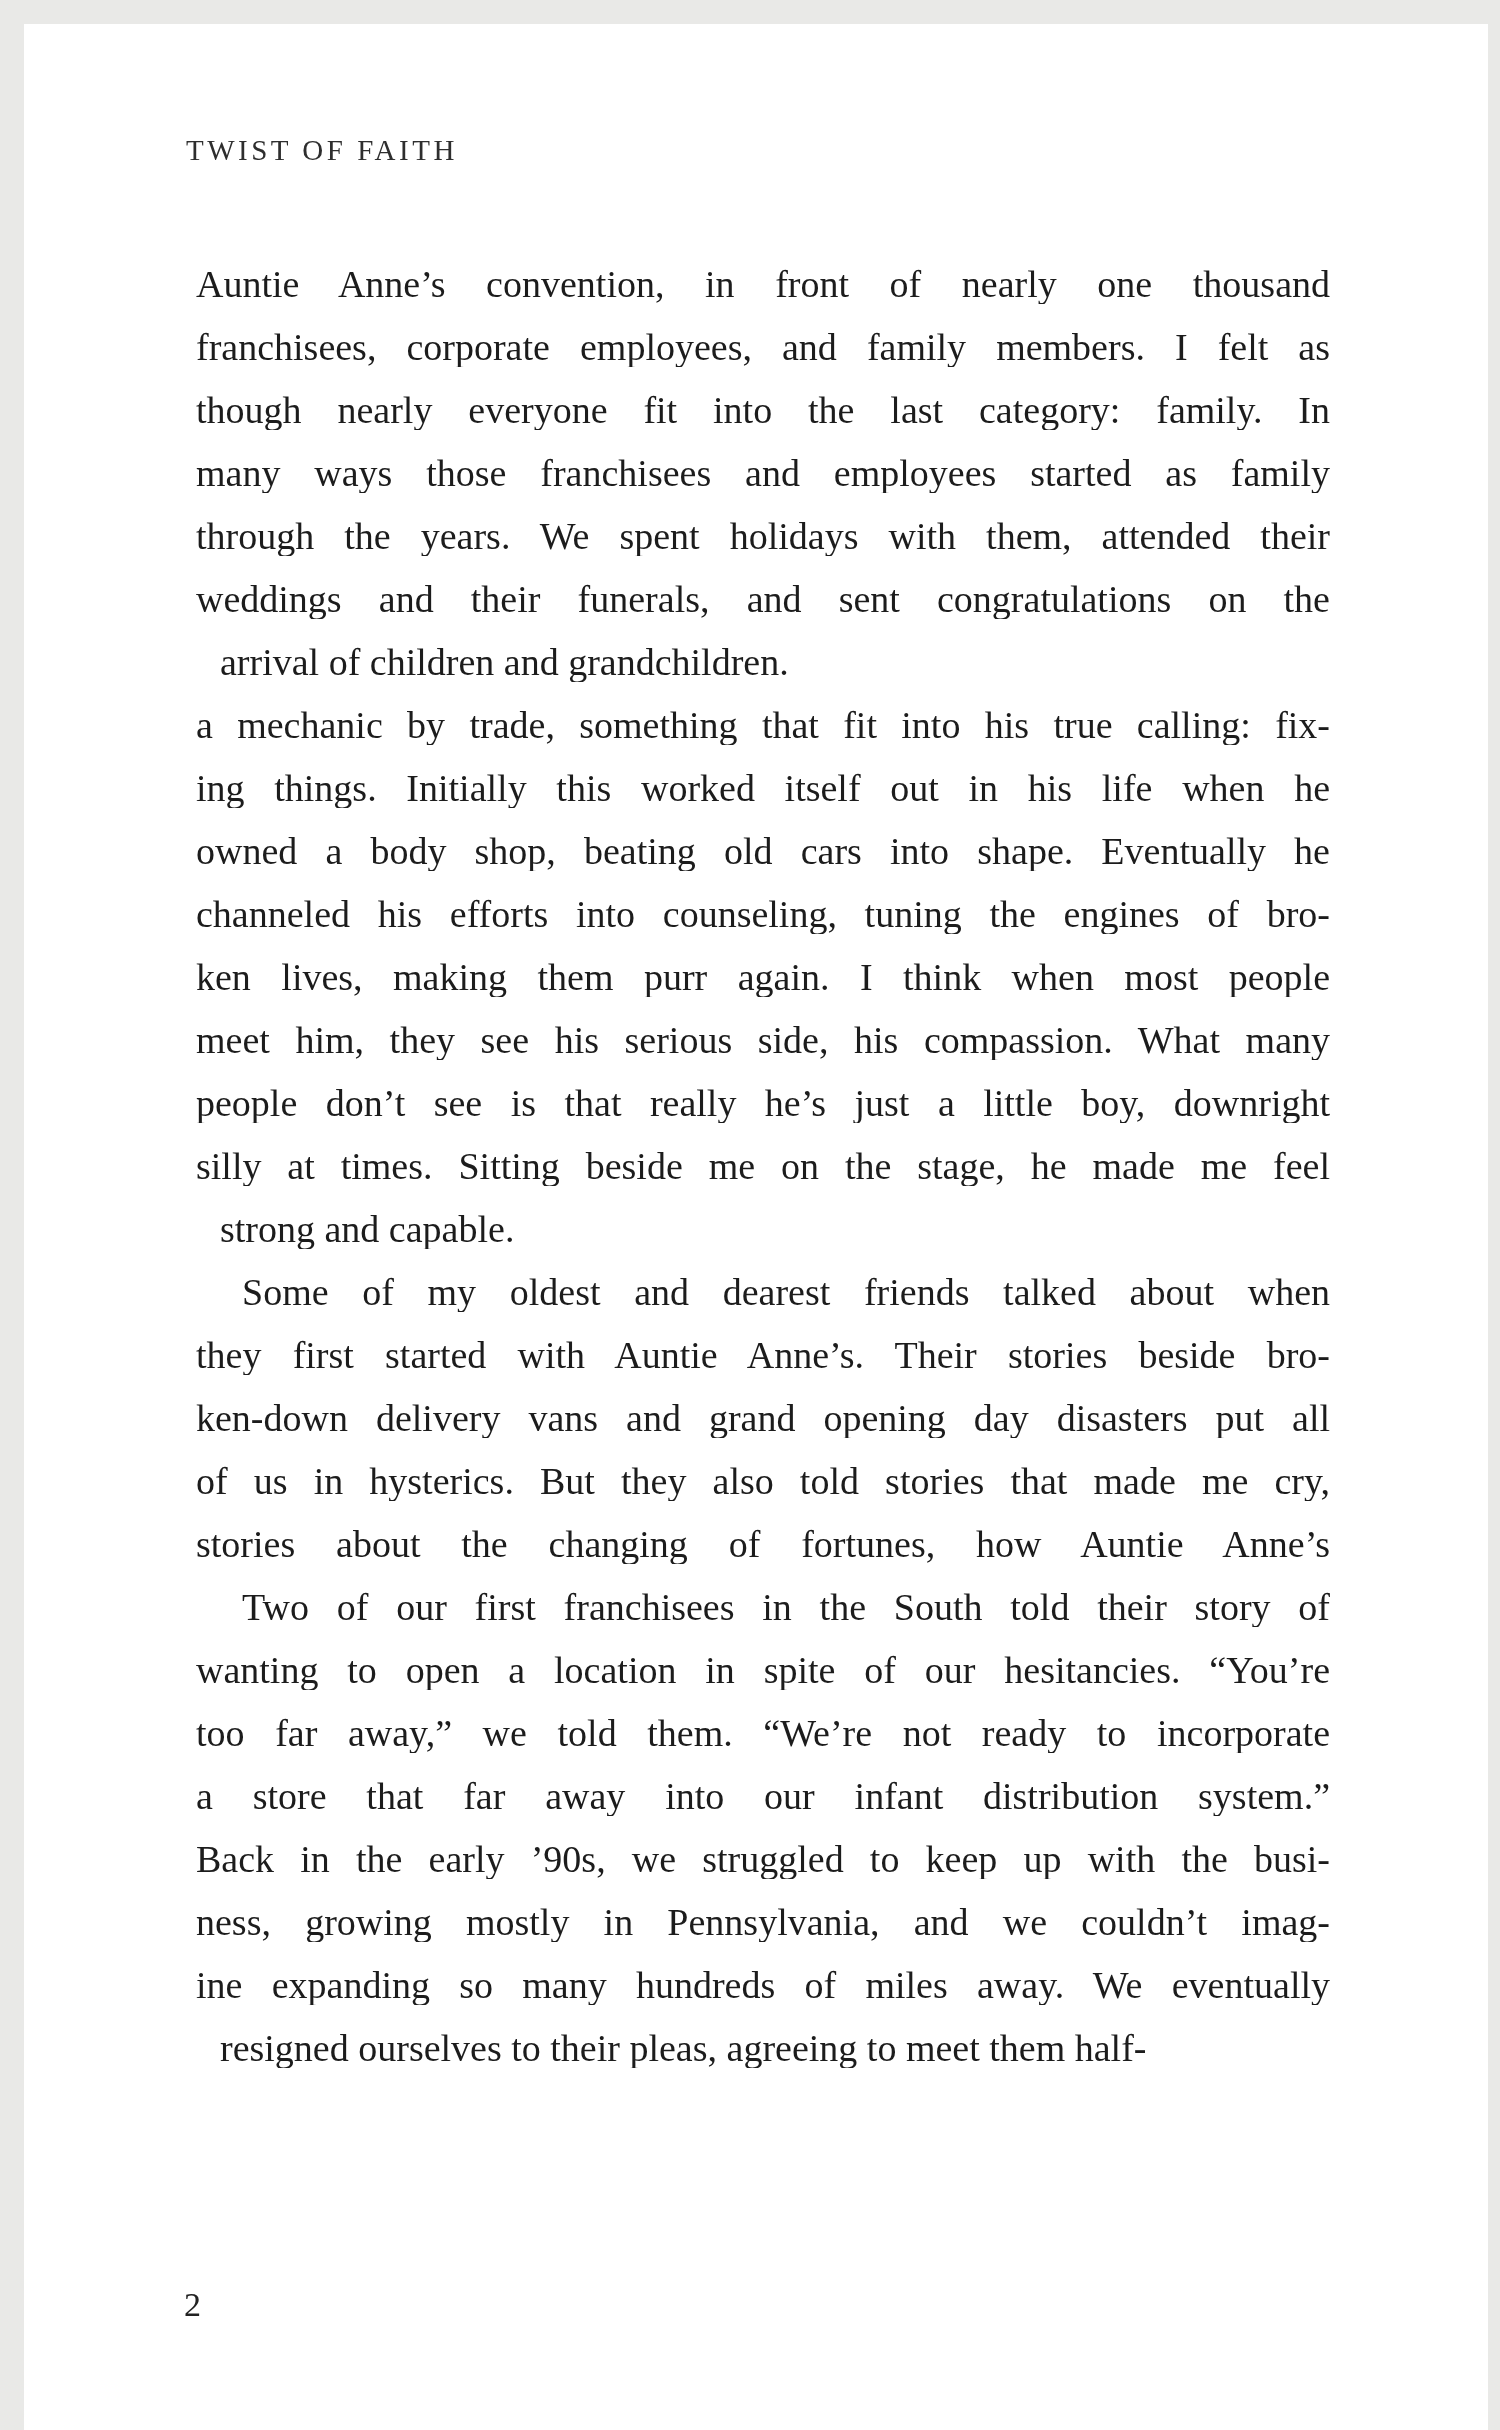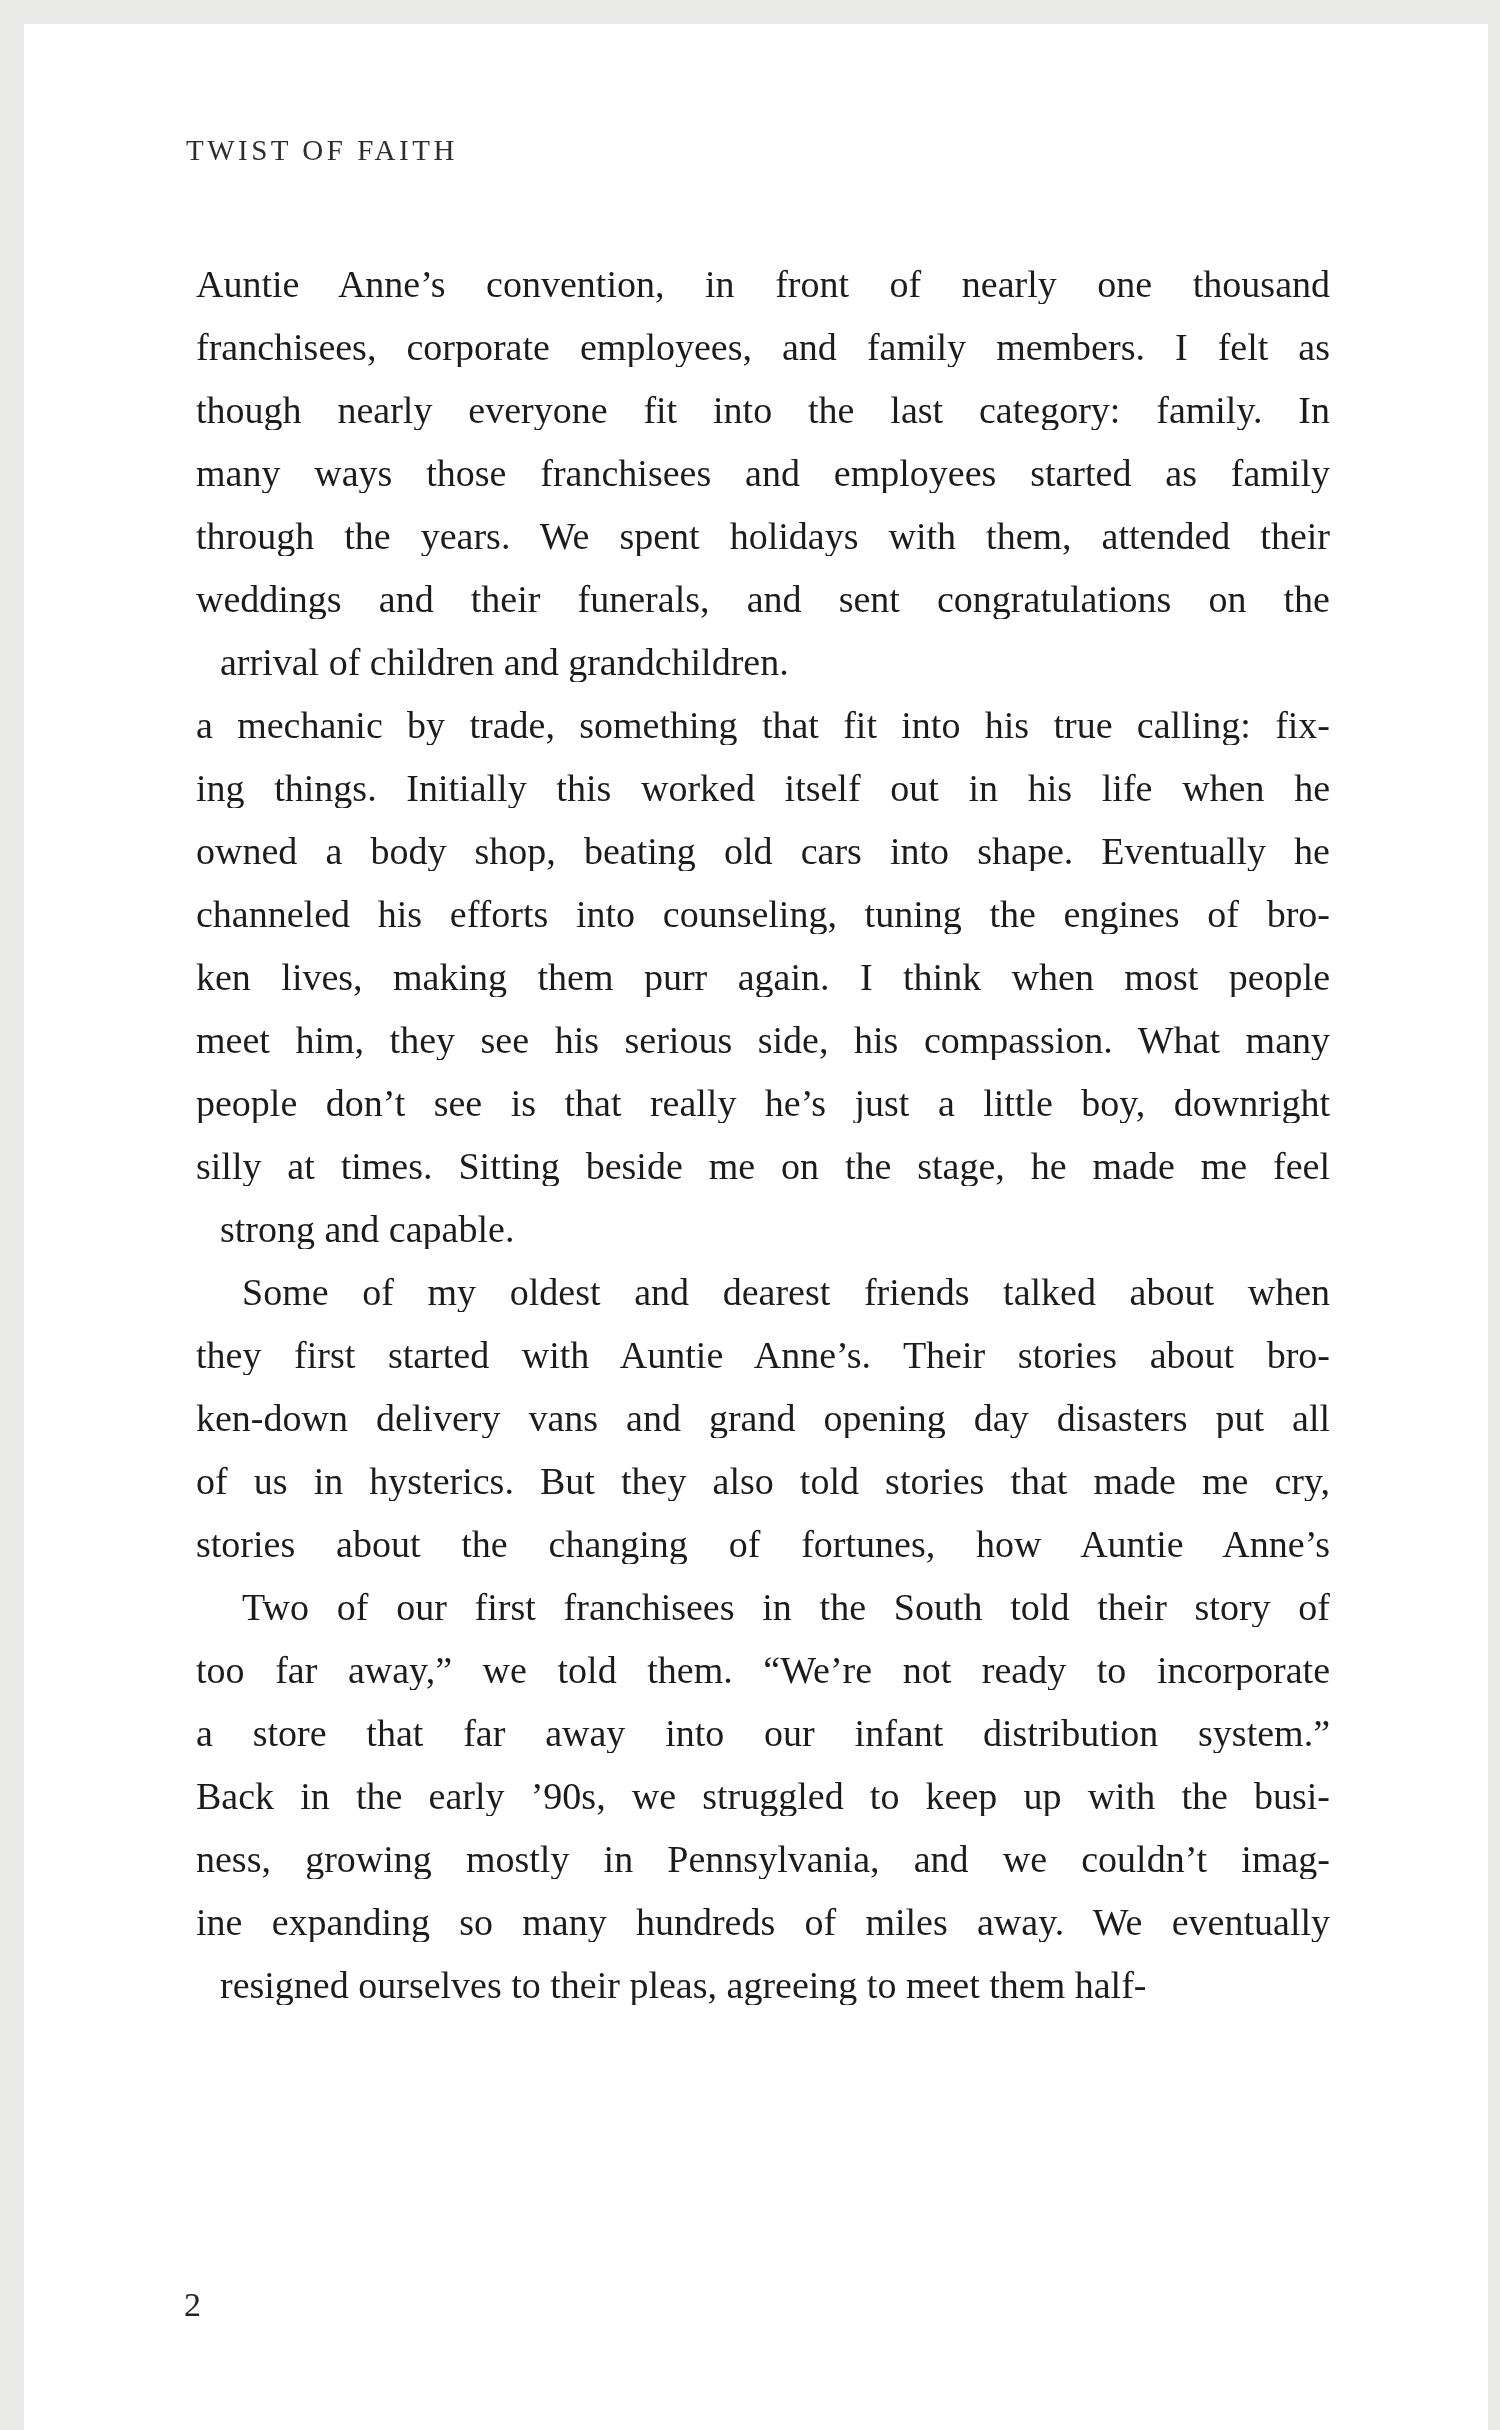--- a/index.html
+++ b/index.html
@@ -79,25 +79,26 @@
       <div class="line">a mechanic by trade, something that fit into his true calling: fix-</div>
       <div class="line">ing things. Initially this worked itself out in his life when he</div>
       <div class="line">owned a body shop, beating old cars into shape. Eventually he</div>
       <div class="line">channeled his efforts into counseling, tuning the engines of bro-</div>
       <div class="line">ken lives, making them purr again. I think when most people</div>
       <div class="line">meet him, they see his serious side, his compassion. What many</div>
       <div class="line">people don’t see is that really he’s just a little boy, downright</div>
       <div class="line">silly at times. Sitting beside me on the stage, he made me feel</div>
       <div class="line last">strong and capable.</div>
       <div class="line indent">Some of my oldest and dearest friends talked about when</div>
-      <div class="line">they first started with Auntie Anne’s. Their stories about bro-</div>
+      <div class="line">they first started with Auntie Anne’s. Their stories beside bro-</div>
       <div class="line">ken-down delivery vans and grand opening day disasters put all</div>
       <div class="line">of us in hysterics. But they also told stories that made me cry,</div>
       <div class="line">stories about the changing of fortunes, how Auntie Anne’s</div>
       <div class="line indent">Two of our first franchisees in the South told their story of</div>
+      <div class="line">wanting to open a location in spite of our hesitancies. “You’re</div>
       <div class="line">too far away,” we told them. “We’re not ready to incorporate</div>
       <div class="line">a store that far away into our infant distribution system.”</div>
       <div class="line">Back in the early ’90s, we struggled to keep up with the busi-</div>
       <div class="line">ness, growing mostly in Pennsylvania, and we couldn’t imag-</div>
       <div class="line">ine expanding so many hundreds of miles away. We eventually</div>
       <div class="line last">resigned ourselves to their pleas, agreeing to meet them half-</div>
     </div>
 
   <div class="page-number">2</div>
 </div>

